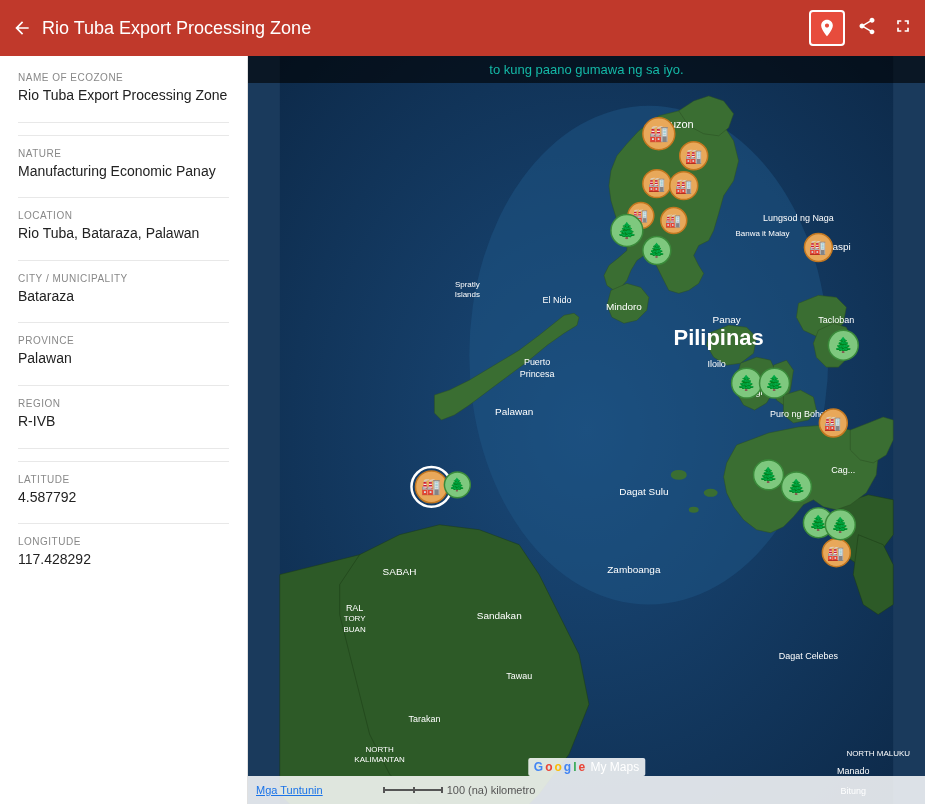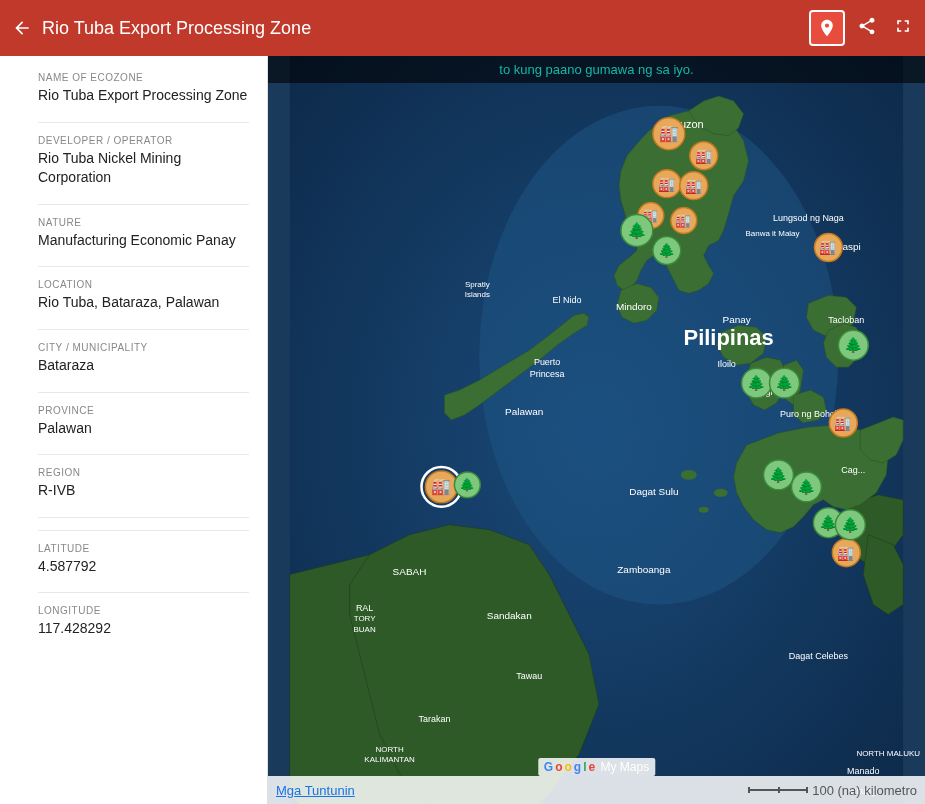--- a/index.html
+++ b/index.html
@@ -64,21 +64,20 @@
     }
 
     
     .sidebar {
       width: 248px;
       flex-shrink: 0;
       background: white;
       overflow-y: auto;
       padding: 16px 18px;
       border-right: 1px solid #e0e0e0;
-      margin-left: 20px;
     }
 
     .info-section {
       margin-bottom: 16px;
     }
     .info-label {
       font-size: 10px;
       color: #888;
       text-transform: uppercase;
       letter-spacing: 0.5px;
@@ -144,24 +143,23 @@
     .map-footer {
       position: absolute;
       bottom: 0;
       left: 0;
       right: 0;
       height: 28px;
       background: rgba(255,255,255,0.85);
       display: flex;
       align-items: center;
       padding: 0 8px;
-      font-size: 13px;
+      font-size: 11px;
       color: #555;
-      gap: 4px;
-      justify-content: space-between;
+      gap: 24px;
     }
     .scale-bar {
       display: flex;
       align-items: center;
       gap: 4px;
       padding-left: 36px;
     }
   </style>
 </head>
 <body>
@@ -195,24 +193,20 @@
 <div class="main-content">
 
   <div class="sidebar">
 
     <div class="info-section">
       <div class="info-label">NAME OF ECOZONE</div>
       <div class="info-value">Rio Tuba Export Processing Zone</div>
     </div>
     <div class="divider"></div>
 
-    <div class="info-section">
-      <div class="info-label">DEVELOPER / OPERATOR</div>
-      <div class="info-value">Rio Tuba Nickel Mining Corporation</div>
-    </div>
     <div class="divider"></div>
 
     <div class="info-section">
       <div class="info-label">NATURE</div>
       <div class="info-value">Manufacturing Economic Panay</div>
     </div>
     <div class="divider"></div>
 
     <div class="info-section">
       <div class="info-label">LOCATION</div>

